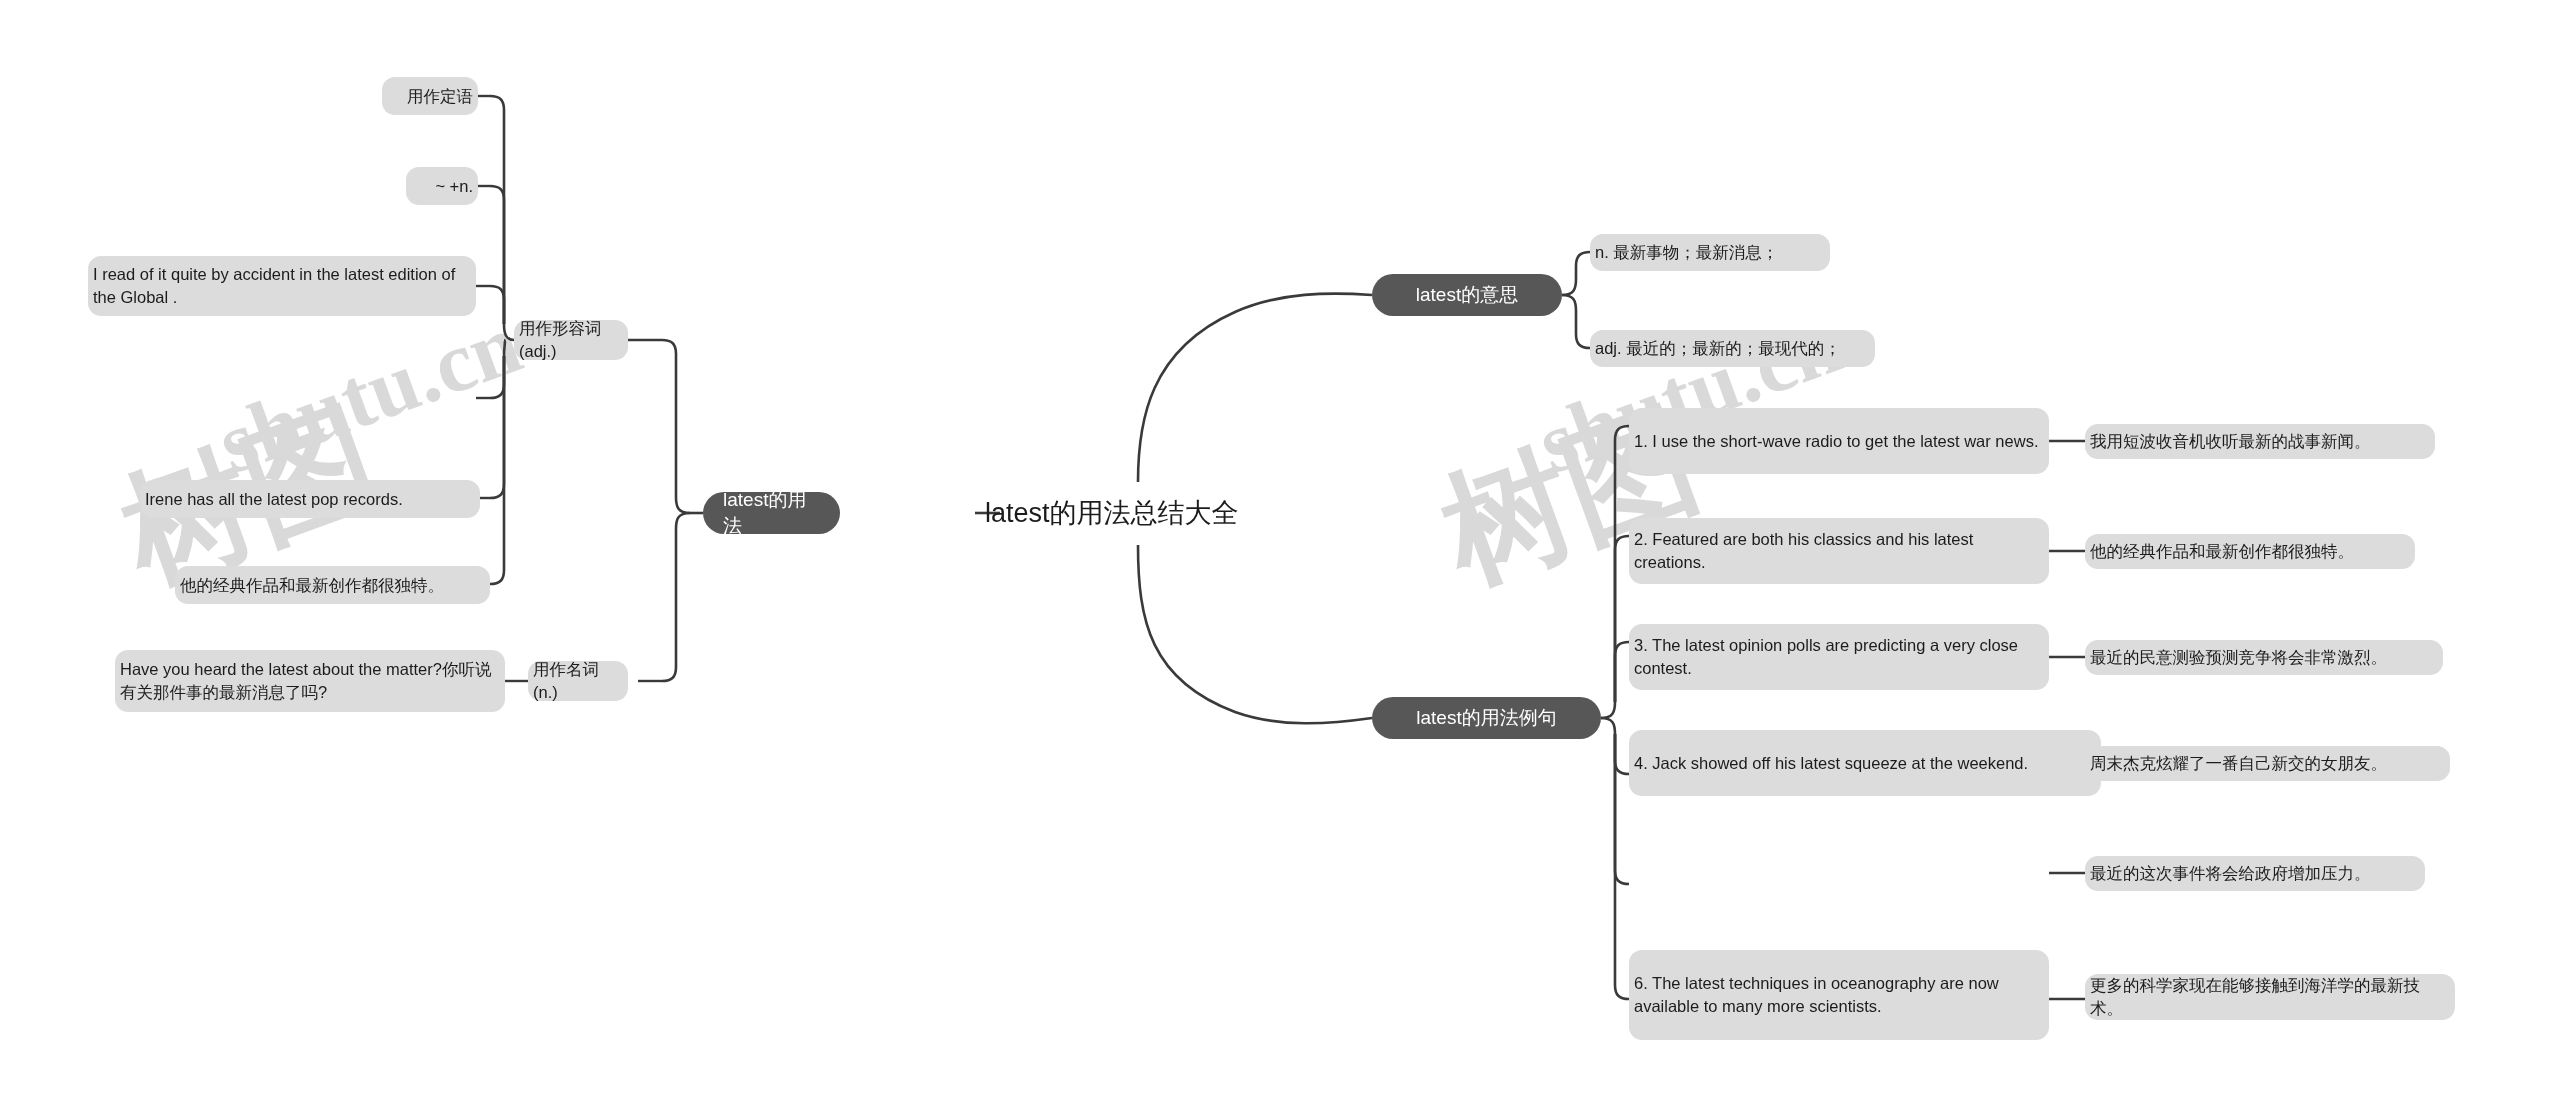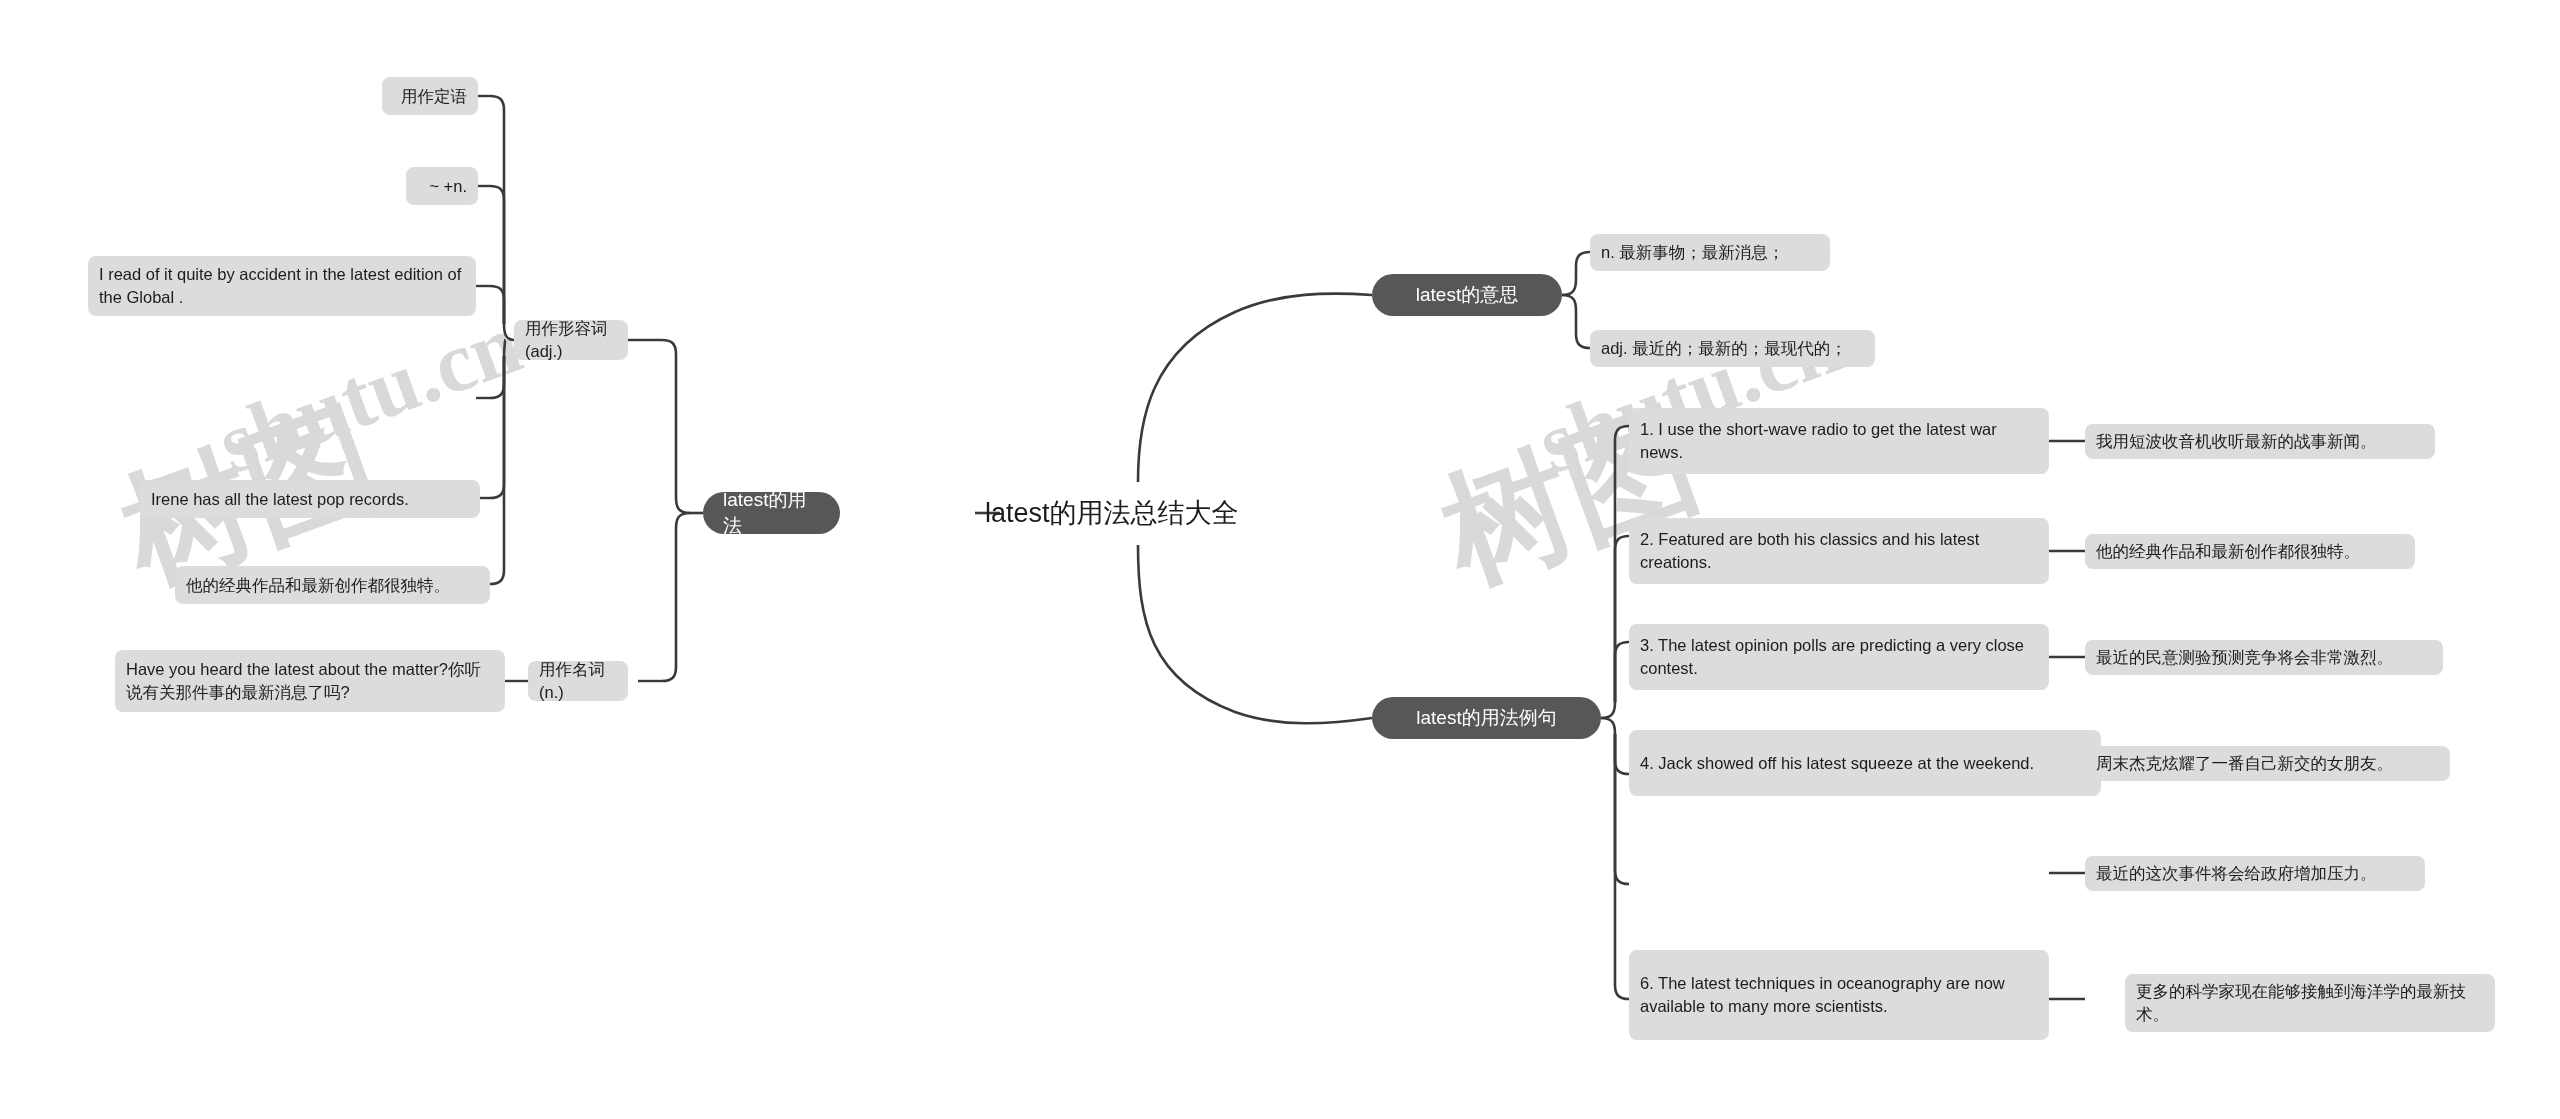--- a/index.html
+++ b/index.html
@@ -53,22 +53,22 @@
     box-sizing: border-box;
     z-index: 2;
     display: flex;
     align-items: center;
     line-height: 1.38;
     white-space: pre-wrap;
   }
   .node.light {
     background: #dcdcdc;
     color: #1c1c1c;
-    border-radius: 8px;
-    padding: 8px 11px;
+    border-radius: 13px;
+    padding: 8px 5px;
     font-size: 16.5px;
   }
   .node.light.cjk { font-size: 16.5px; }
   .node.dark {
     background: #575757;
     color: #ffffff;
     border-radius: 26px;
     padding: 9px 20px;
     font-size: 19px;
     justify-content: center;
@@ -180,15 +180,15 @@
 
   <div class="node light" style="left:1629px; top:624px; width:420px; height:66px;">3. The latest opinion polls are predicting a very close contest.</div>
   <div class="node light cjk" style="left:2085px; top:640px; width:358px; height:35px;">最近的民意测验预测竞争将会非常激烈。</div>
 
   <div class="node light" style="left:1629px; top:730px; width:472px; height:66px;">4. Jack showed off his latest squeeze at the weekend.</div>
   <div class="node light cjk" style="left:2085px; top:746px; width:365px; height:35px;">周末杰克炫耀了一番自己新交的女朋友。</div>
 
   <div class="node light cjk" style="left:2085px; top:856px; width:340px; height:35px;">最近的这次事件将会给政府增加压力。</div>
 
   <div class="node light" style="left:1629px; top:950px; width:420px; height:90px;">6. The latest techniques in oceanography are now available to many more scientists.</div>
-  <div class="node light cjk" style="left:2085px; top:974px; width:370px; height:58px;margin-left:40px;">更多的科学家现在能够接触到海洋学的最新技术。</div>
+  <div class="node light cjk" style="left:2085px; top:974px; width:370px; height:46px;">更多的科学家现在能够接触到海洋学的最新技术。</div>
 
 </div>
 
 </body></html>

